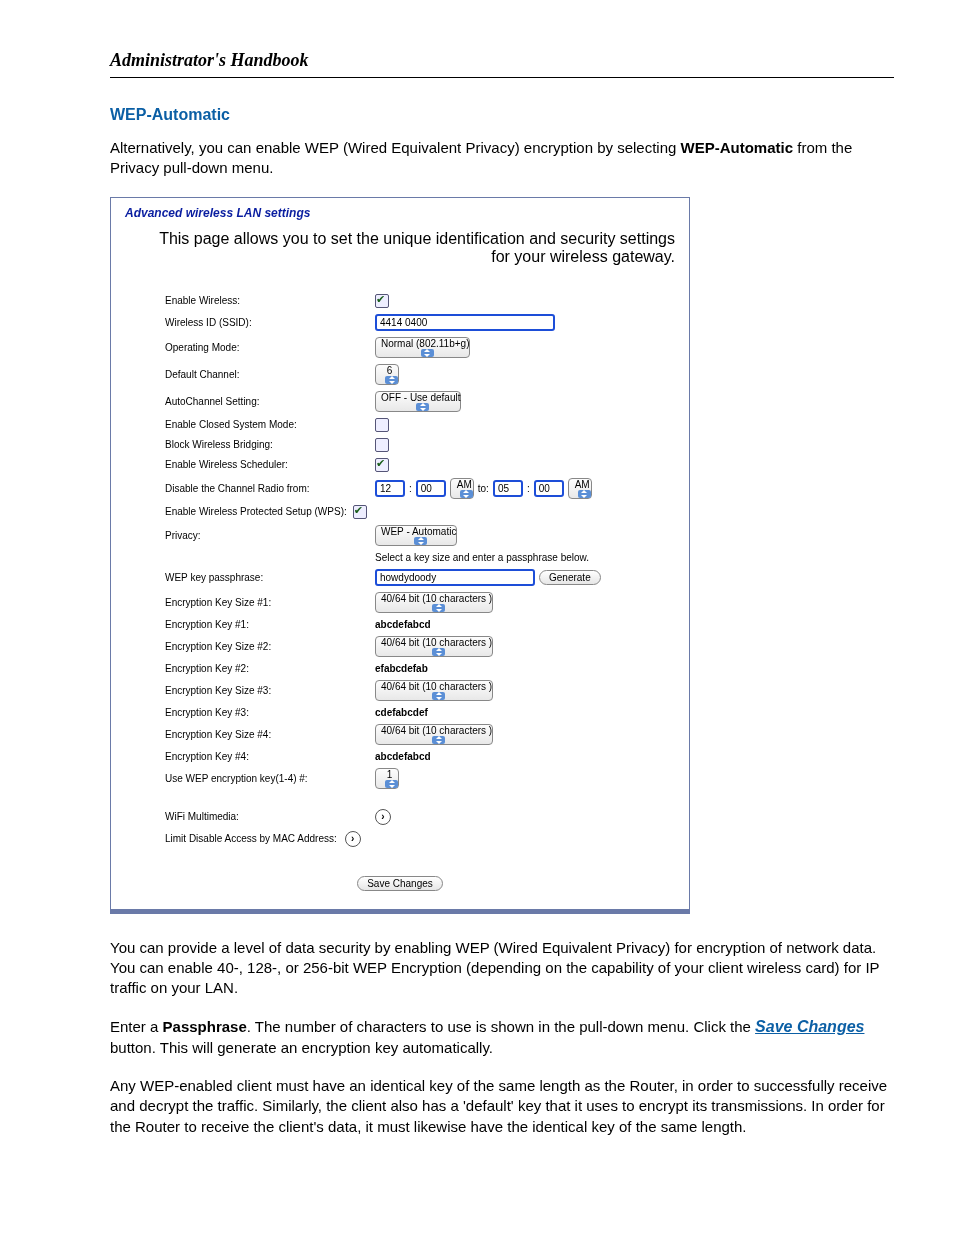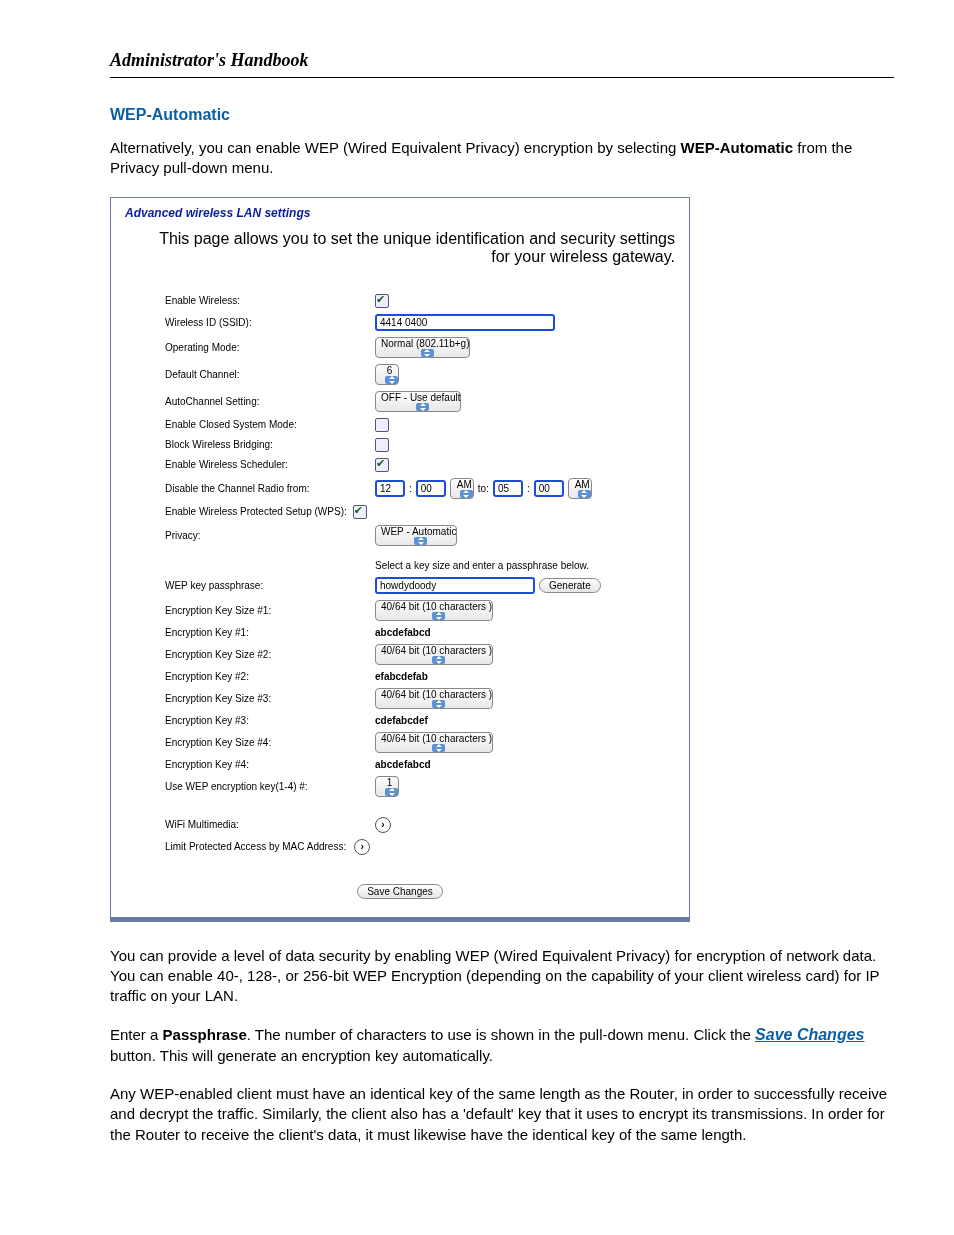--- a/index.html
+++ b/index.html
@@ -12,21 +12,21 @@
   .body-text b{font-weight:bold;}
   .save-link{color:#0b5fa5;font-weight:bold;font-style:italic;text-decoration:underline;font-size:16px;}
   .page-num{font-family:Georgia,'Times New Roman',serif;font-size:20px;font-weight:bold;margin-top:120px;}
 
   
   .panel{border:1px solid #6a7aa8;border-bottom:5px solid #6a7aa8;background:#fff;padding:8px 14px 18px 14px;width:550px;font-family:Verdana,Arial,sans-serif;margin-bottom:24px;}
   .panel-title{color:#0a1ea0;font-weight:bold;font-size:12px;margin-bottom:10px;font-style:italic;}
   .panel-desc{font-size:16px;color:#000;margin:0 0 28px 28px;text-align:right;}
   .form-area{margin-left:40px;}
   .row{display:flex;align-items:center;font-size:10px;margin-bottom:6px;}
-  .row.gap{margin-top:14px;}
+  .row.gap{margin-top:6px;}
   .label{width:210px;flex-shrink:0;}
   .ctrl{display:flex;align-items:center;gap:4px;}
   .val-bold{font-weight:bold;font-size:10px;}
   input.txt{font-family:Verdana,Arial,sans-serif;font-size:10px;padding:1px 3px;border:2px solid #1d4ed8;border-radius:3px;background:#fff;}
   input.txt.ssid{width:170px;}
   input.txt.pass{width:150px;}
   input.txt.tiny{width:20px;text-align:left;}
   .cb{display:inline-block;width:12px;height:12px;border:1px solid #557;border-radius:2px;background:#eef;position:relative;}
   .cb.checked::after{content:"✔";position:absolute;top:-2px;left:0;font-size:11px;color:#1a5e1a;}
   .sel{display:inline-flex;align-items:center;border:1px solid #888;border-radius:4px;background:linear-gradient(#fdfdfd,#e8e8e8);font-size:10px;padding:0 0 4px 5px;height:15px;flex-direction:column;}
@@ -242,21 +242,21 @@
 
       <div class="spacer"></div>
 
       <div class="row">
           <div class="label">WiFi Multimedia:</div>
         <div class="ctrl">
             <span class="circ"></span>
           </div>
         </div>
       <div class="row">
-          <div class="label" style="width:auto;margin-right:8px;">Limit Protected Access by MAC Address:</div>
+          <div class="label" style="width:auto;margin-right:8px;">Limit Disable Access by MAC Address:</div>
         <div class="ctrl">
             <span class="circ"></span>
           </div>
         </div>
     </div>
 
     <div class="save-row">
       <span class="btn">Save Changes</span>
     </div>
   </div>

